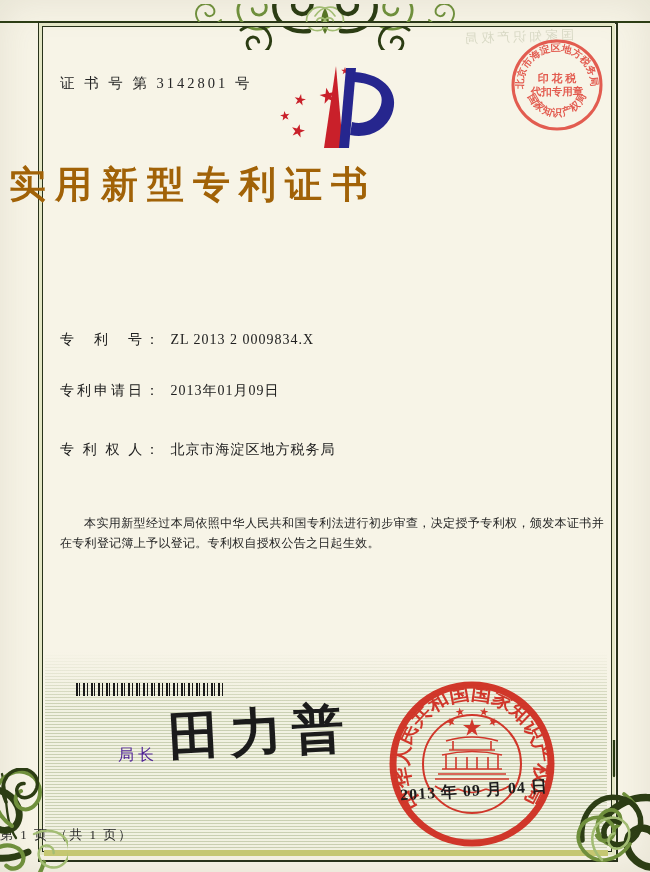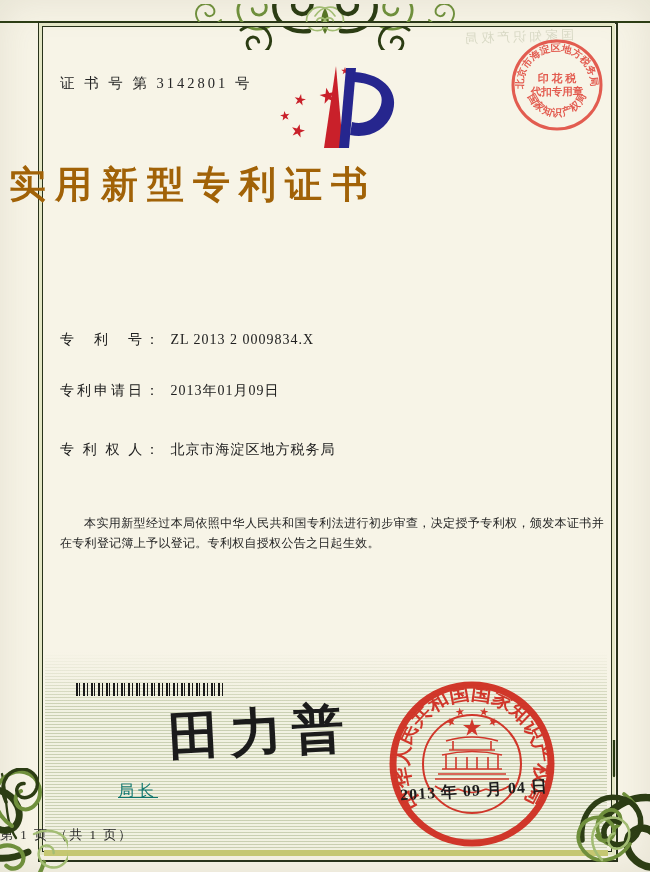--- a/index.html
+++ b/index.html
@@ -33,21 +33,21 @@
   .f-value{margin-left:6px;}
 
   .body-text{position:absolute;left:60px;top:514px;width:544px;z-index:4;}
   .body-text p{margin:0;text-indent:2em;font-size:12px;line-height:19.5px;text-align:justify;
                letter-spacing:.3px;color:#242424;}
 
   .barcode{position:absolute;left:76px;top:683px;width:150px;height:13px;z-index:4;
     background:repeating-linear-gradient(90deg,#191919 0 2px,transparent 2px 3px,#191919 3px 4px,
                transparent 4px 7px,#191919 7px 9px,transparent 9px 11px,#191919 11px 12px,transparent 12px 15px);}
 
-  .signer-title{position:absolute;left:118px;top:781px;font-size:16px;letter-spacing:4px;color:#0f766e;z-index:4;text-decoration:underline;}
+  .signer-title{position:absolute;left:118px;top:745px;font-size:16px;letter-spacing:4px;color:#4c1d95;z-index:4;}
   .signature{position:absolute;left:168px;top:698px;font-size:52px;font-weight:700;letter-spacing:10px;
              color:#1b1b1b;transform:rotate(-3deg);z-index:4;font-family:"DejaVu Serif","Liberation Serif",serif;}
 
   .seal{position:absolute;left:386px;top:678px;z-index:6;opacity:.93;}
   .tax-stamp{position:absolute;left:507px;top:32px;z-index:6;opacity:.88;}
   .seal-date{position:absolute;left:400px;top:780px;width:170px;font-size:16px;font-weight:700;
              letter-spacing:1px;color:#1d1d1d;transform:rotate(-3.5deg);z-index:7;}
 
   .page-footer{position:absolute;left:0;top:826px;width:100%;text-align:left;font-size:13px;
                letter-spacing:2px;color:#2a2a2a;z-index:4;}

